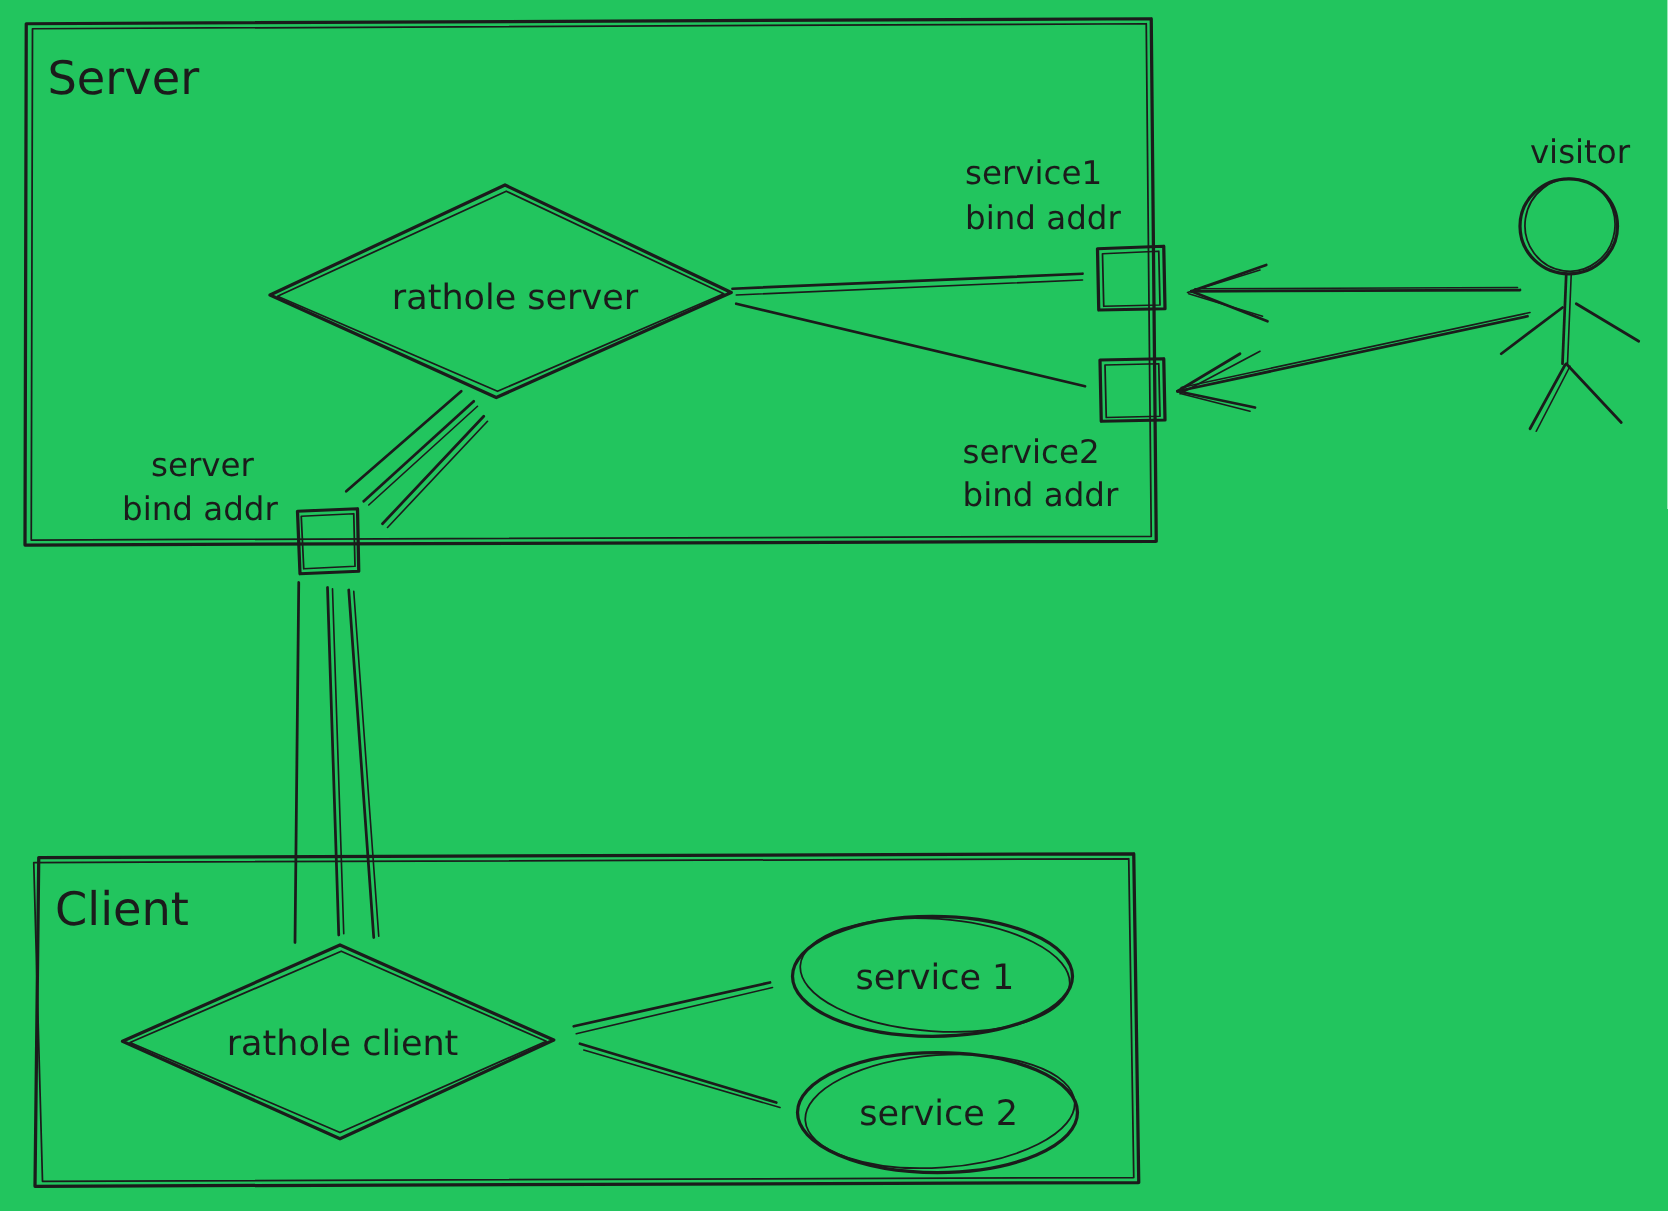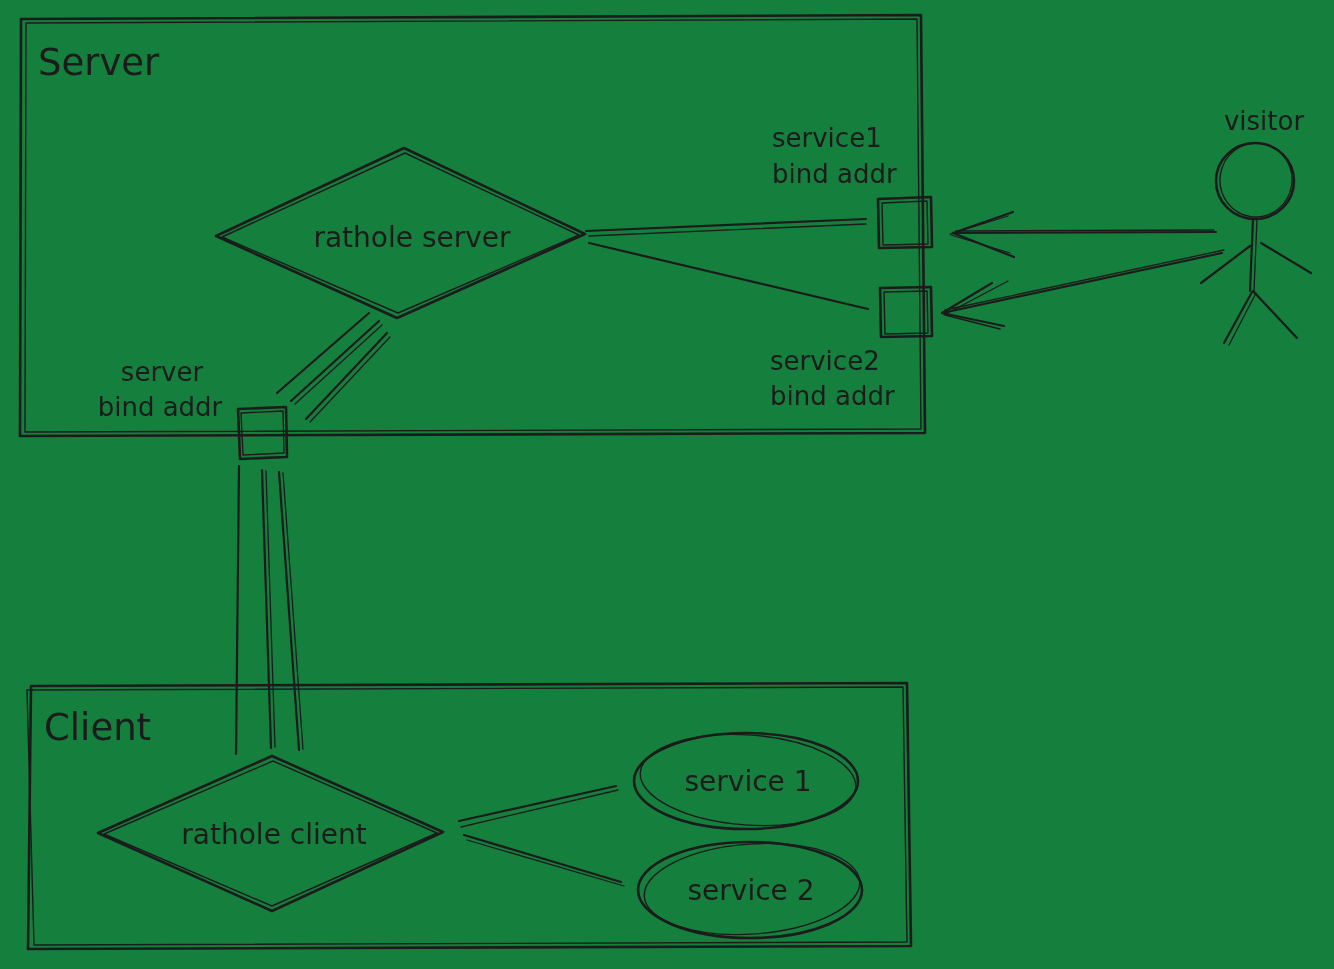--- a/index.html
+++ b/index.html
@@ -4,21 +4,21 @@
 <style>
   html, body {
     margin: 0;
     padding: 0;
     background: #ffffff;
   }
   .canvas {
     position: relative;
     width: 1334px;
     height: 969px;
-    background: #15803d;
+    background: #22c55e;
     overflow: hidden;
   }
   svg {
     display: block;
     width: 1334px;
     height: 969px;
   }
   .stroke {
     fill: none;
     stroke: #1b1b1b;

